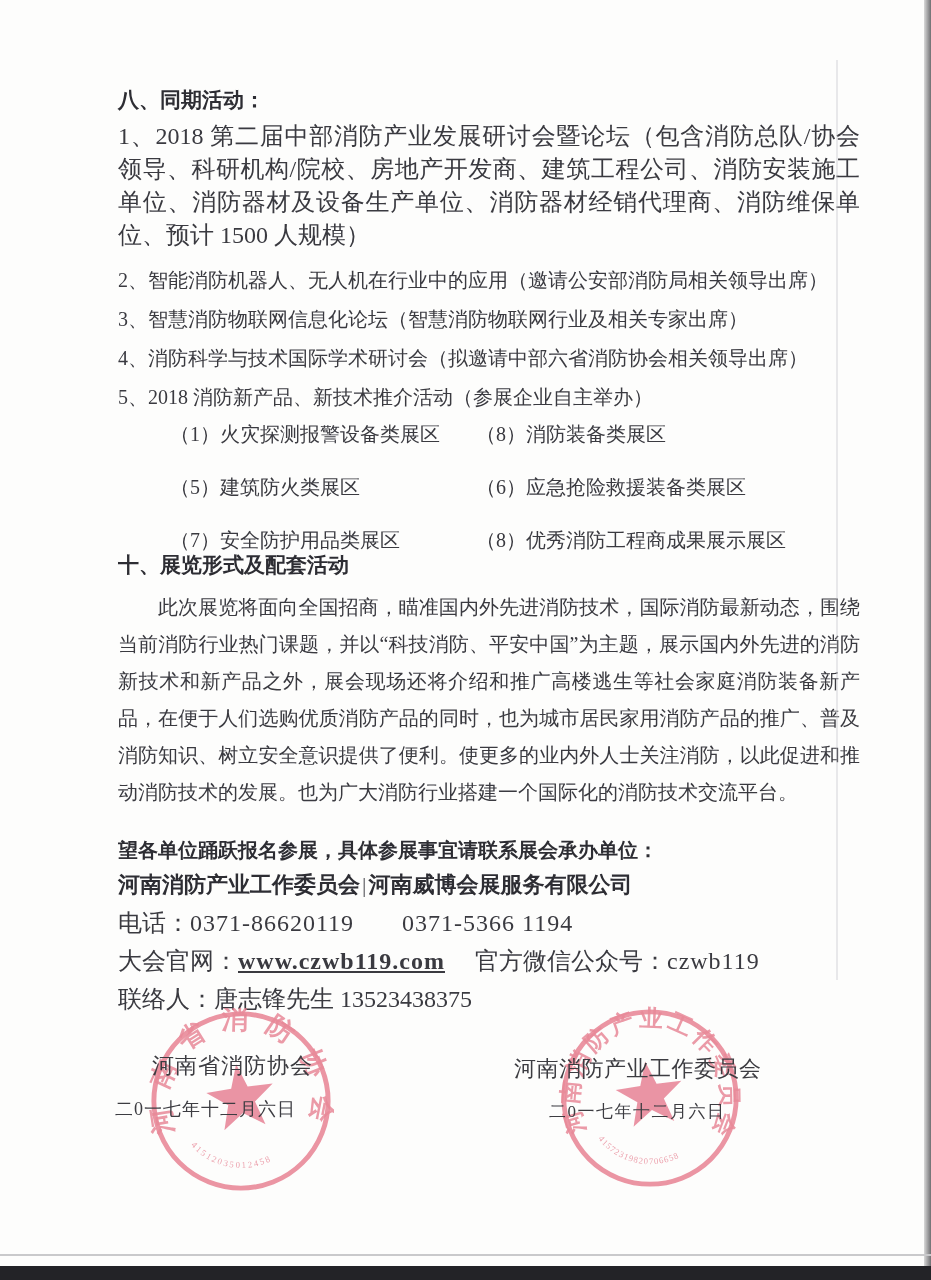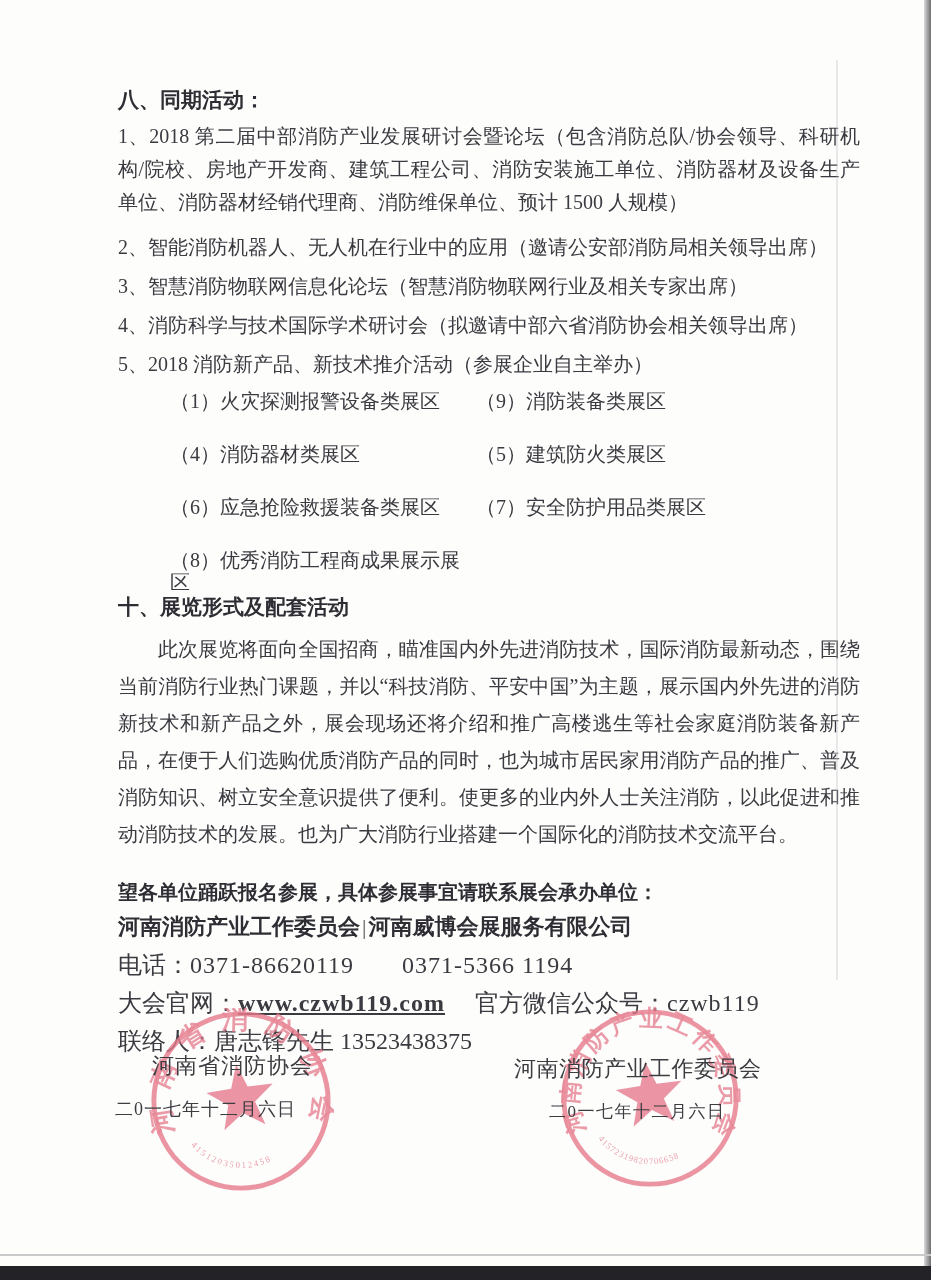--- a/index.html
+++ b/index.html
@@ -15,21 +15,21 @@
   .edge-bottom-line { position:absolute; left:0; top:1254px; width:100%; height:2px; background:#c9c9cb; }
   .edge-bottom { position:absolute; left:0; bottom:0; width:100%; height:14px; background:#232327; }
   .streak { position:absolute; left:836px; top:60px; width:2px; height:920px;
             background:rgba(185,185,192,0.30); }
 
   .content { position:absolute; left:118px; top:86px; width:742px; }
 
   .sec-heading { font-weight:bold; font-size:21px; color:#2d2d33; margin:0; }
   .sec-heading .normal { font-weight:normal; color:#3a3a40; font-size:20px; }
 
-  .item-wrap { font-size:20px; line-height:33px; text-align:justify; margin-top:6px; }
+  .item-wrap { font-size:24px; line-height:33px; text-align:justify; margin-top:6px; }
   .item-line { font-size:20px; line-height:22px; margin-top:17px; }
 
   .sec9 { margin-top:18px; }
   .zones { display:grid; grid-template-columns:306px auto; row-gap:31px;
            margin:15px 0 0 52px; font-size:20px; line-height:22px; }
 
   .sec10 { }
   .para10 { font-size:20px; line-height:37px; text-align:justify; text-indent:2em; margin:10px 0 0 0; }
 
   .cta  { font-size:20px; font-weight:bold; color:#2d2d33; margin-top:27px; line-height:24px; }
@@ -60,22 +60,21 @@
 
     <p class="sec-heading">八、同期活动：</p>
     <div class="item-wrap">1、2018 第二届中部消防产业发展研讨会暨论坛（包含消防总队/协会领导、科研机构/院校、房地产开发商、建筑工程公司、消防安装施工单位、消防器材及设备生产单位、消防器材经销代理商、消防维保单位、预计 1500 人规模）</div>
     <div class="item-line">2、智能消防机器人、无人机在行业中的应用（邀请公安部消防局相关领导出席）</div>
     <div class="item-line">3、智慧消防物联网信息化论坛（智慧消防物联网行业及相关专家出席）</div>
     <div class="item-line">4、消防科学与技术国际学术研讨会（拟邀请中部六省消防协会相关领导出席）</div>
     <div class="item-line">5、2018 消防新产品、新技术推介活动（参展企业自主举办）</div>
 
     <div class="zones">
       <div>（1）火灾探测报警设备类展区</div>
-      <div>（9）消防装备类展区</div>
-      <div>（4）消防器材类展区</div>
+      <div>（8）消防装备类展区</div>
       <div>（5）建筑防火类展区</div>
       <div>（6）应急抢险救援装备类展区</div>
       <div>（7）安全防护用品类展区</div>
       <div>（8）优秀消防工程商成果展示展区</div>
     </div>
 
     <p class="sec-heading sec10">十、展览形式及配套活动</p>
     <p class="para10">此次展览将面向全国招商，瞄准国内外先进消防技术，国际消防最新动态，围绕当前消防行业热门课题，并以“科技消防、平安中国”为主题，展示国内外先进的消防新技术和新产品之外，展会现场还将介绍和推广高楼逃生等社会家庭消防装备新产品，在便于人们选购优质消防产品的同时，也为城市居民家用消防产品的推广、普及消防知识、树立安全意识提供了便利。使更多的业内外人士关注消防，以此促进和推动消防技术的发展。也为广大消防行业搭建一个国际化的消防技术交流平台。</p>
 
     <div class="cta">望各单位踊跃报名参展，具体参展事宜请联系展会承办单位：</div>

